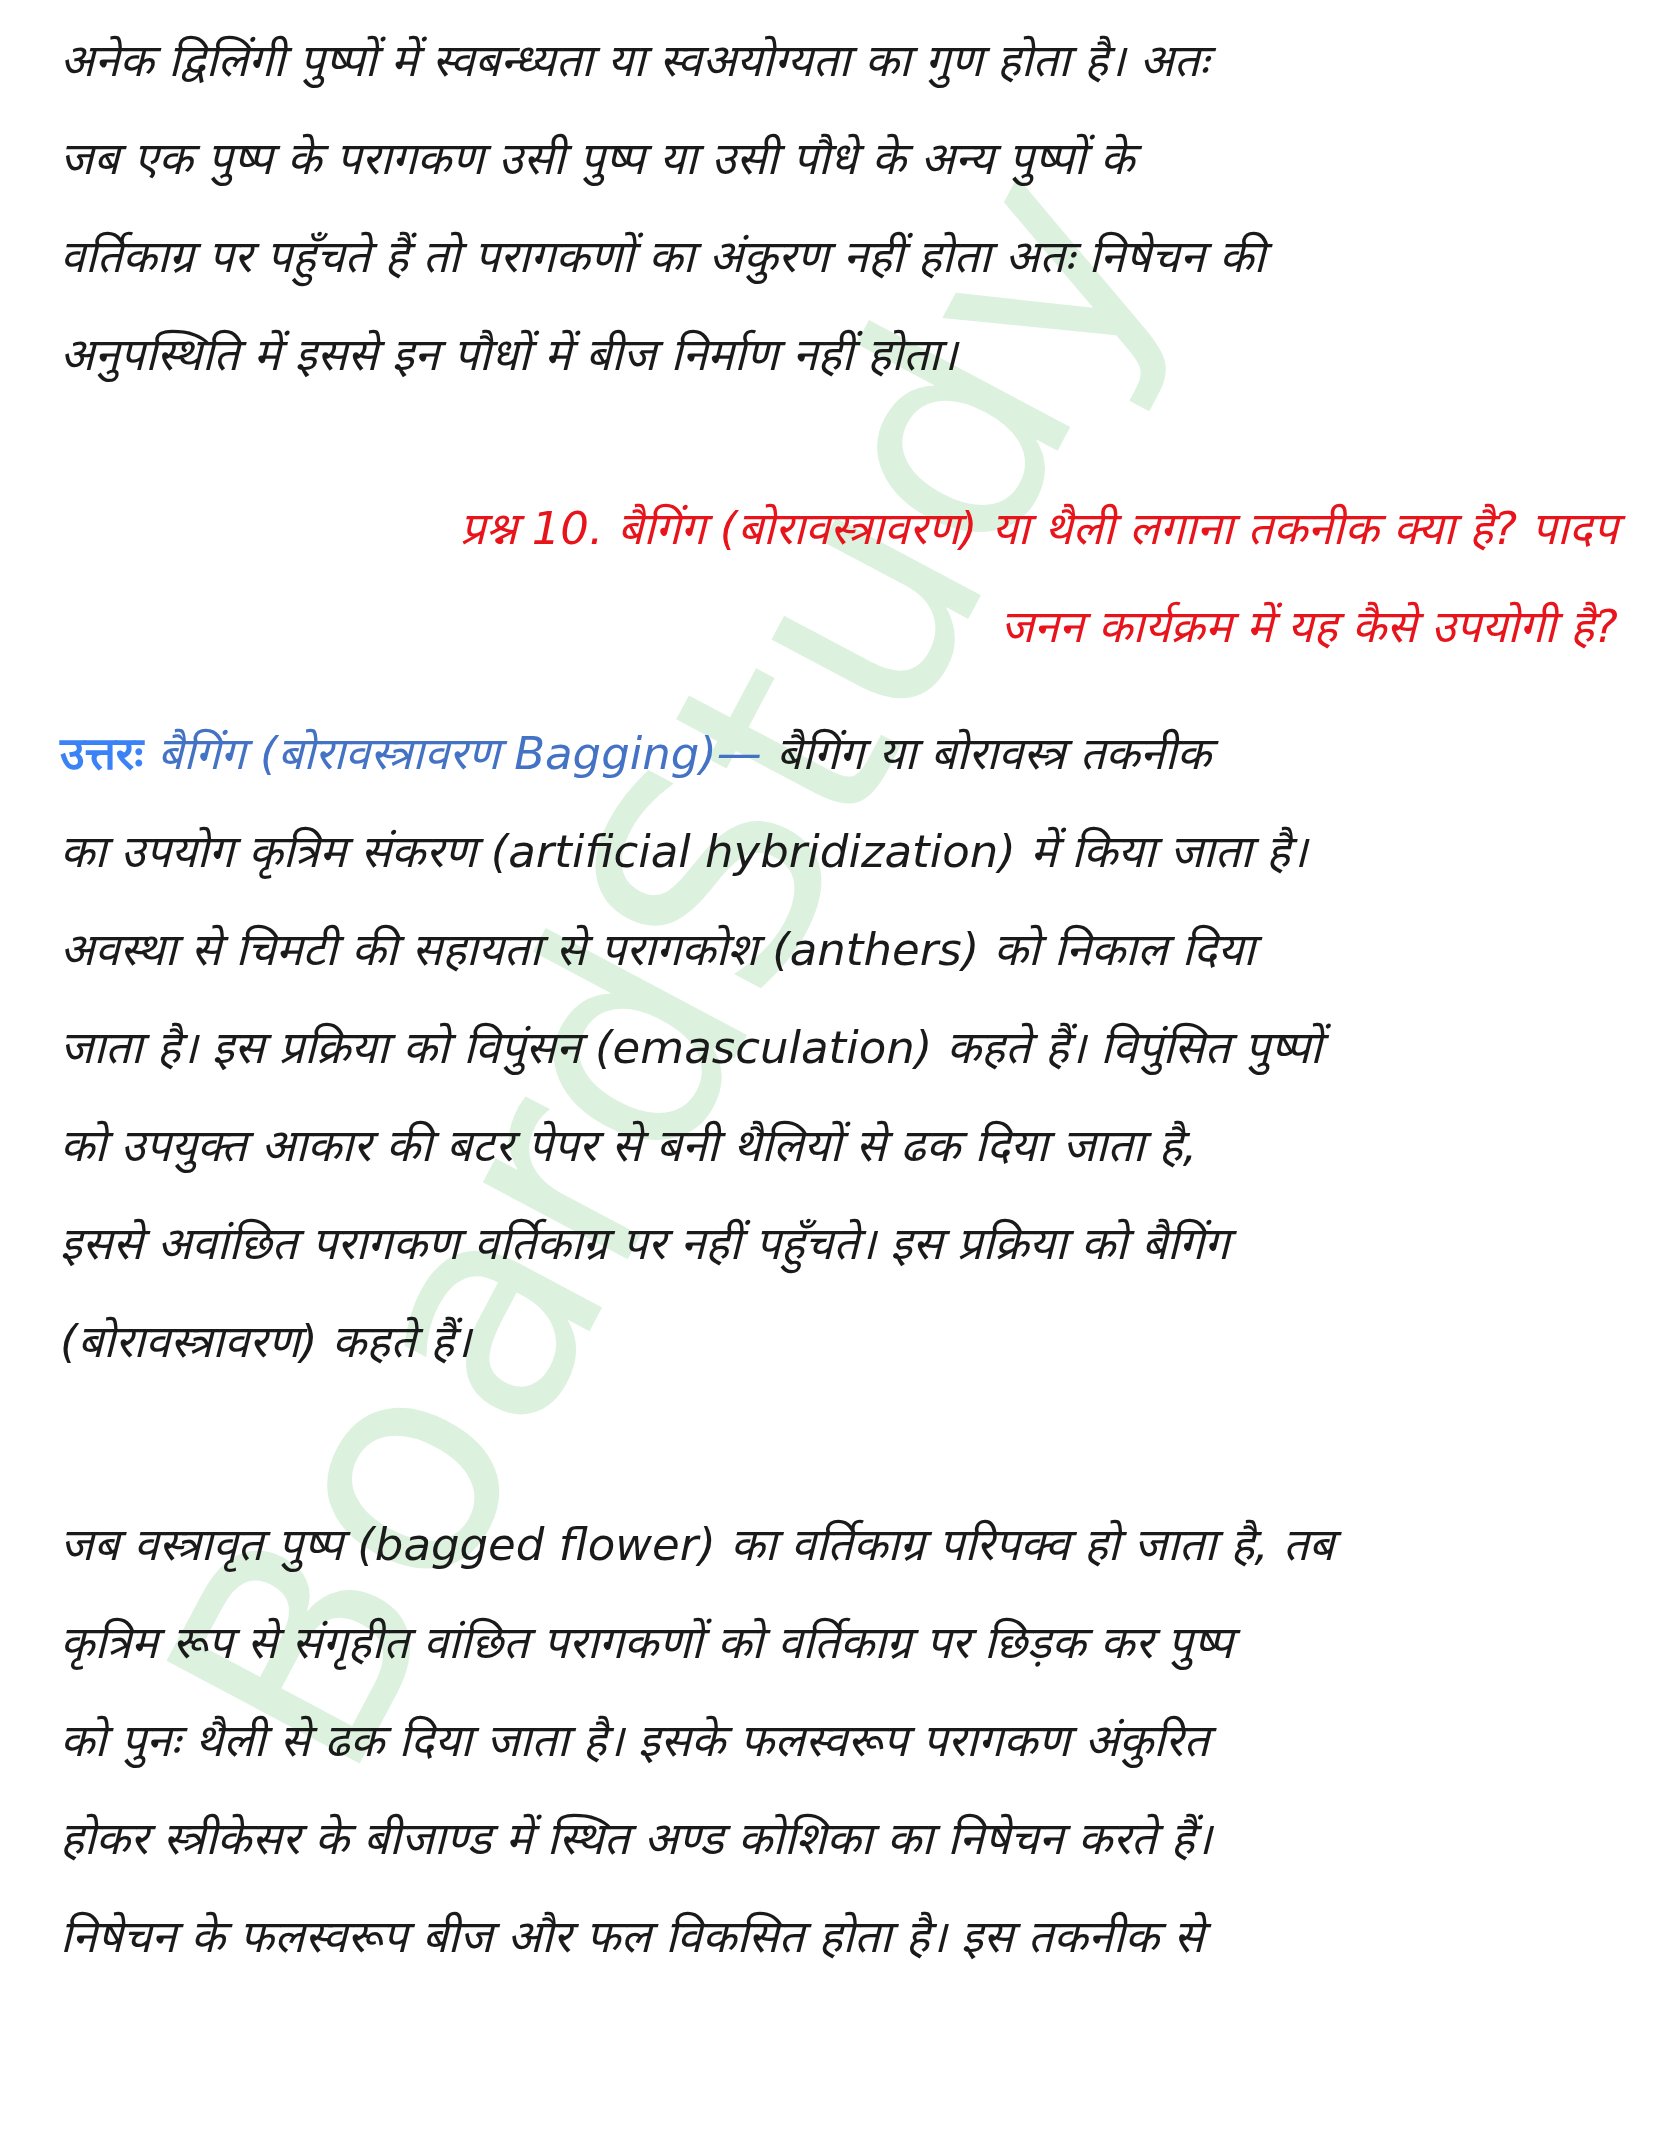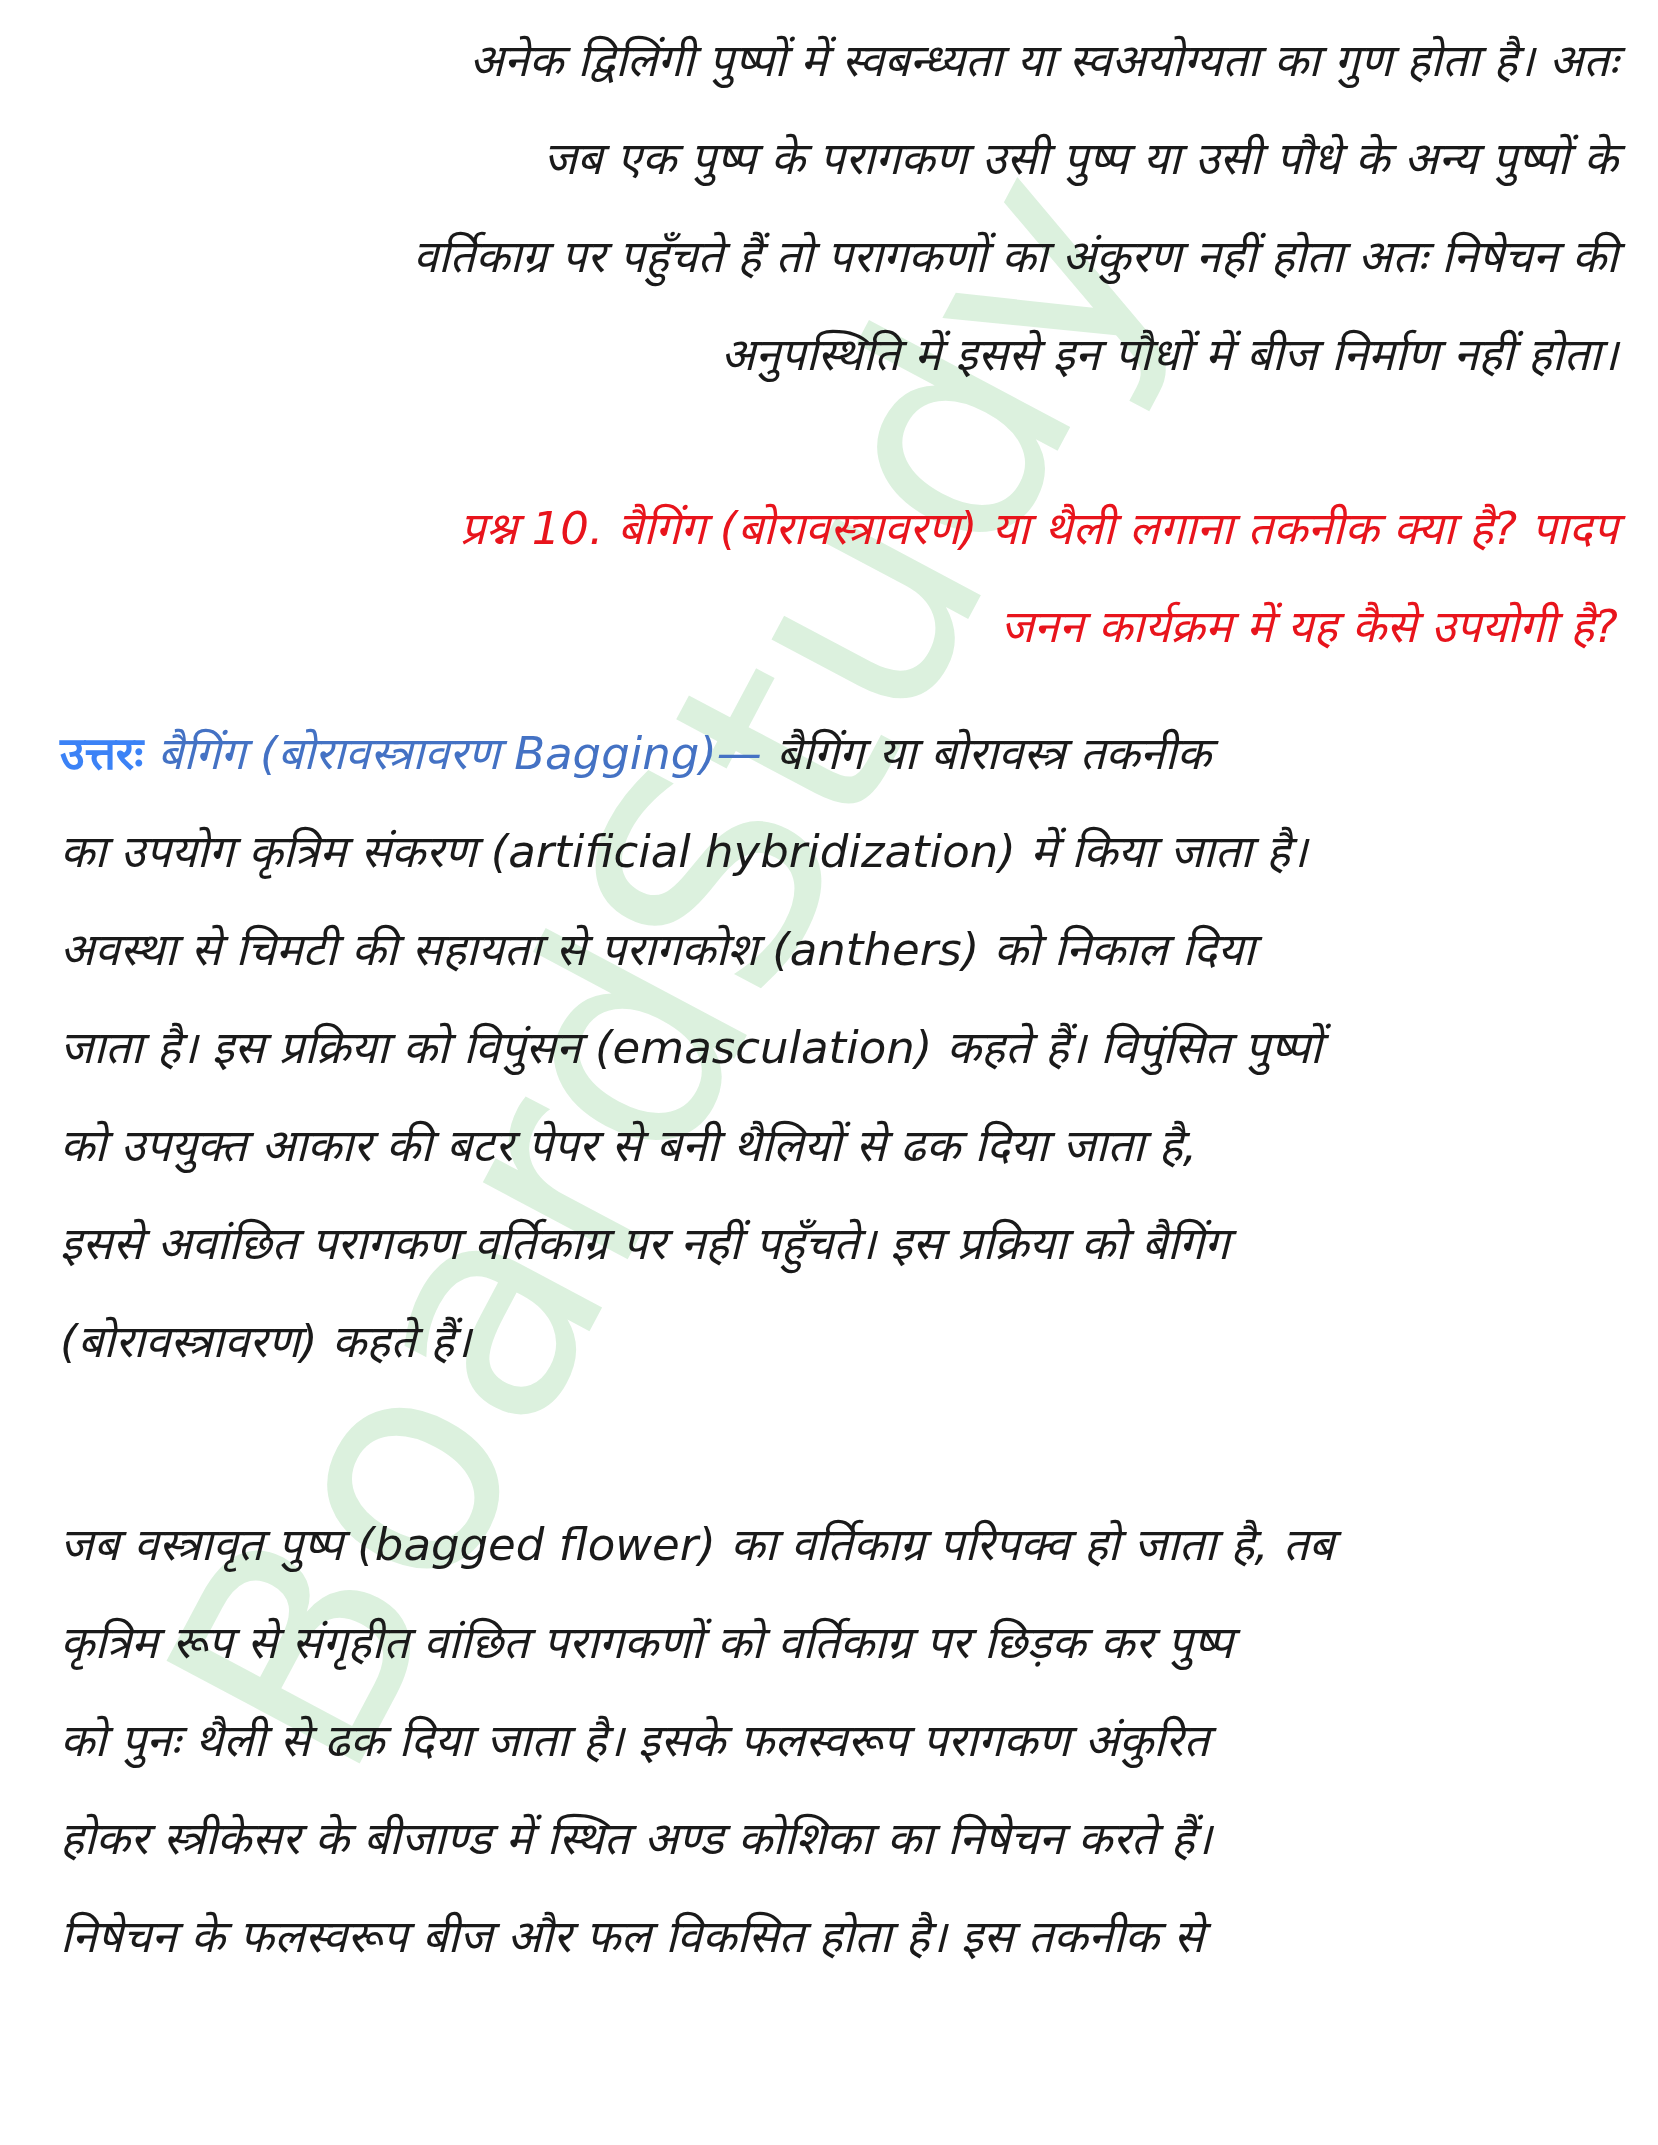--- a/index.html
+++ b/index.html
@@ -38,21 +38,21 @@
       position: relative;
       z-index: 1;
       padding: 0 58px 0 60px;
     }
     .para {
       font-style: italic;
       font-size: 45px;
       line-height: 98px;
       margin: 0;
     }
-    .p1 { position: absolute; top: 12px; left: 60px; right: 40px; text-align: right; }
+    .p1 { position: absolute; top: 12px; left: 60px; right: 40px; }
     .q { position: absolute; top: 480px; left: 60px; right: 40px; color: #e8141c; text-align: right; }
     .a { position: absolute; top: 705px; left: 60px; right: 40px; }
     .p3 { position: absolute; top: 1496px; left: 60px; right: 40px; }
     .ans-label { color: #3b82f6; font-weight: bold; font-style: normal; }
     .ans-head { color: #4472c4; font-weight: normal; }
     .line { display: block; white-space: nowrap; }
   </style>
 </head>
 <body>
 

